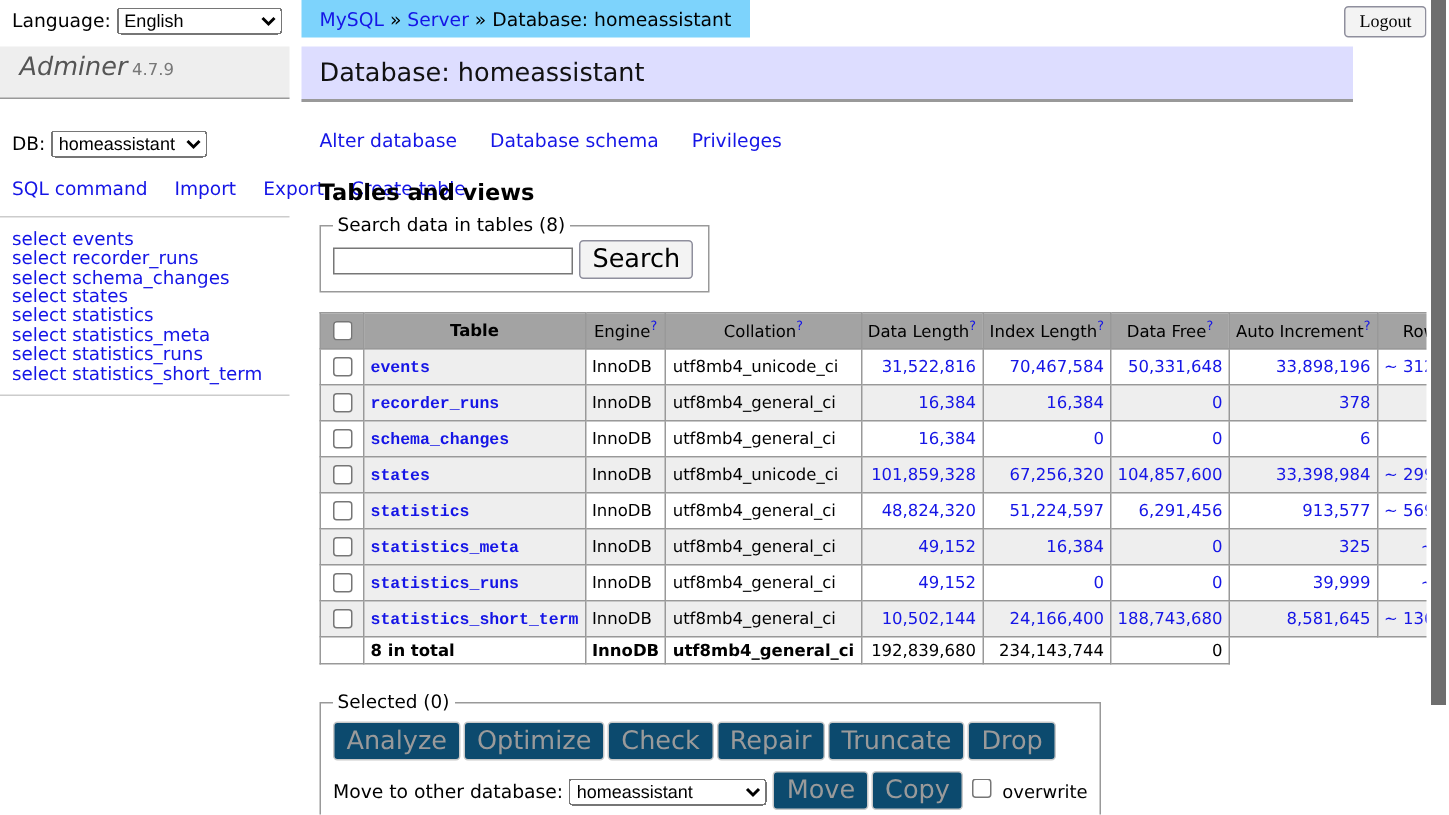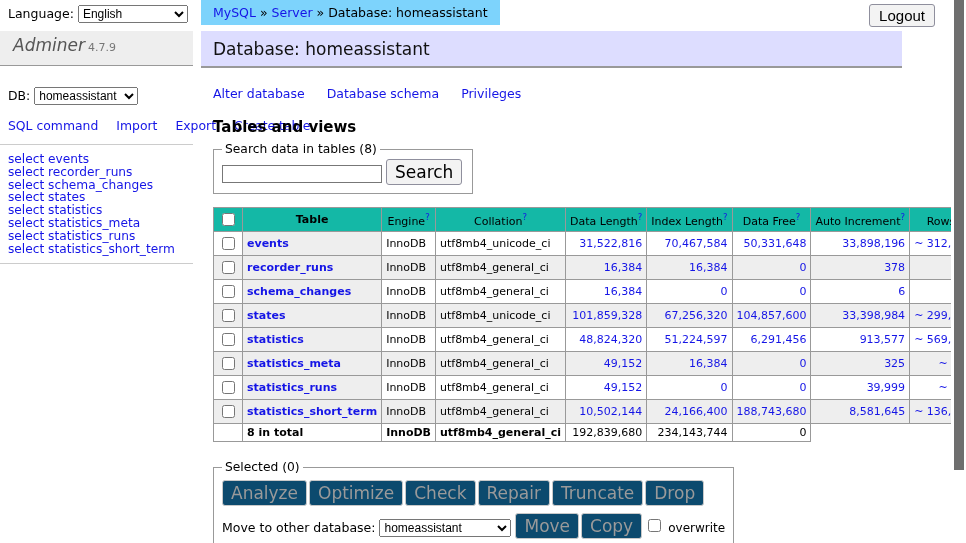--- a/index.html
+++ b/index.html
@@ -8,23 +8,23 @@
     width:966px; height:543px; position:relative; overflow:hidden;
     background:#fff; color:#000;
     font-family:"DejaVu Sans","Liberation Sans",sans-serif; font-size:13px;
   }
   a { color:#1515e6; text-decoration:none; cursor:pointer; }
 
   
   .lang-row { position:absolute; top:5px; left:8px; font-size:12.5px; }
   .lang-row select { width:110px; font-size:12px; margin-left:4px; }
   .logout-btn {
-    position:absolute; top:4px; right:31px; font-size:15px;
+    position:absolute; top:4px; right:15px; font-size:12px;
     padding:2px 9px; background:#f3f3f3; border:1px solid #8f8f9d; border-radius:3px;
-    font-family:Liberation Sans, sans-serif;
+    font-family:Liberation Serif, serif;
   }
   .breadcrumb {
     position:absolute; left:201px; top:0; height:25px; line-height:25px;
     background:#7dd3fc; padding:0 12px; font-size:12.5px; white-space:nowrap; width:fit-content;
   }
   .breadcrumb .sep { color:#000; margin:0 4px; }
 
   
   .sidebar { position:absolute; left:0; top:31px; width:193px; }
   .sidebar h1 {
@@ -57,27 +57,27 @@
   legend { padding:0 3px; font-size:12.3px; }
   .search-fs input[type=text] { width:160px; height:18px; border:1px solid #777; font-size:12px; font-family:inherit; }
   .btn {
     font-size:17px; padding:2px 8px; background:#f3f3f3; color:#000;
     border:1px solid #8f8f9d; border-radius:3px; font-family:inherit; margin-right:2px;
   }
   .btn:disabled { color:#9a9a9a; border-color:#c9c9c9; background:#0c4a6e; }
 
   table.db { border-collapse:collapse; margin-top:13px; font-size:11px; }
   table.db th, table.db td { border:1px solid #999; padding:2px 4px; white-space:nowrap; height:14px; }
-  table.db thead th, table.db thead td { background:#14b8a6; text-align:center; font-weight:normal;margin-left:28px; }
+  table.db thead th, table.db thead td { background:#a3a3a3; text-align:center; font-weight:normal;margin-left:28px; }
   table.db thead th.first-col { font-weight:bold; }
   table.db sup { color:#1515e6; font-size:8.5px; }
   table.db tbody th { background:#eee; text-align:left; }
   table.db tbody tr:nth-child(even) td { background:#eee; }
   table.db tbody tr.total-row td { background:#fff; }
-  table.db .name a { font-weight:bold; }
+  table.db .name a { font-weight:bold;font-family:Liberation Mono, monospace; }
   table.db td.num { text-align:right; }
   table.db td.num a { display:block; }
   table.db td.chk { text-align:center; width:17px; }
   table.db col.c-name  { width:118px; } table.db col.c-eng { width:44px; }
   table.db col.c-coll  { width:96px;  } table.db col.c-dl  { width:66px; }
   table.db col.c-il    { width:70px;  } table.db col.c-df  { width:64px; }
   table.db col.c-ai    { width:80px;  } table.db col.c-rw  { width:58px; }
   .total-row th, .total-row td { font-weight:bold; color:#000; }
   .total-row th { background:#fff !important; }
   .total-row td.num { font-weight:normal; color:#000; }

